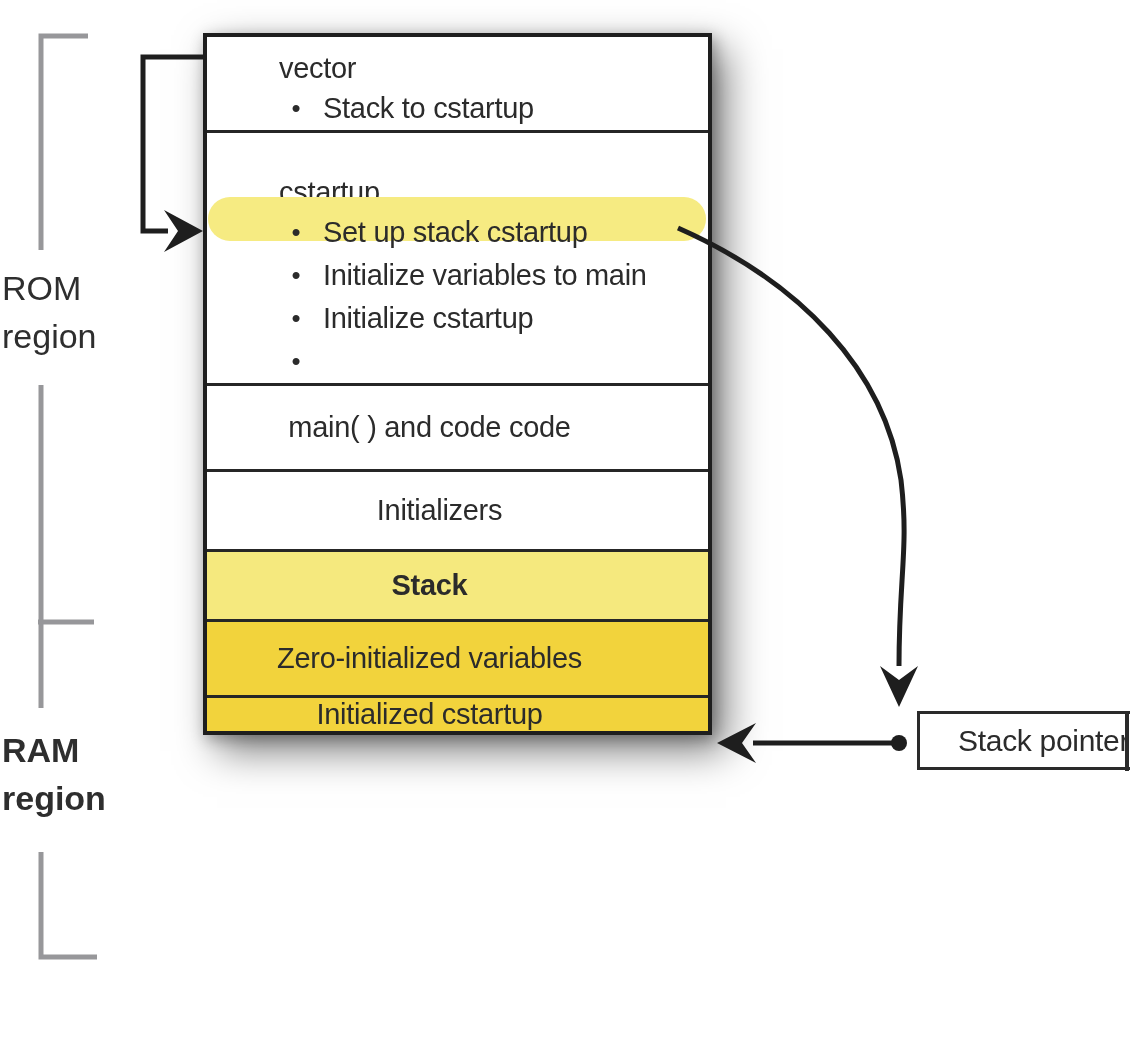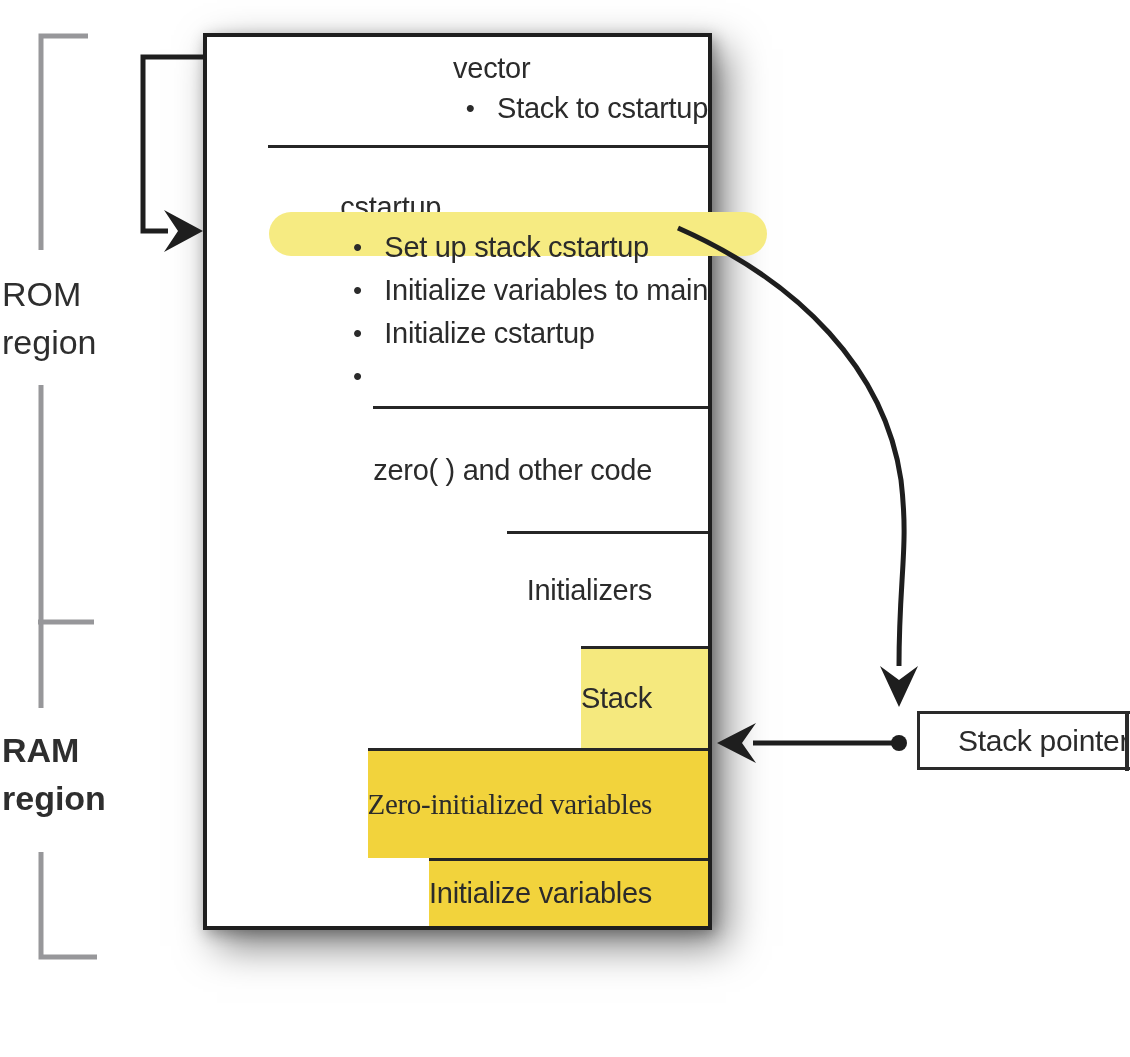--- a/index.html
+++ b/index.html
@@ -3,45 +3,45 @@
 <meta charset="utf-8">
 <style>
   html,body{margin:0;padding:0;background:#ffffff;}
   #stage{
     position:relative;width:1130px;height:1057px;background:#fff;overflow:hidden;
     font-family:"Liberation Sans","DejaVu Sans",sans-serif;color:#2b2b2b;
     -webkit-font-smoothing:antialiased;
   }
   
   #memory-box{
-    position:absolute;left:203px;top:33px;width:509px;height:897px;
+    position:absolute;left:203px;top:33px;width:509px;height:702px;
     box-sizing:border-box;border:4px solid #1e1e1e;background:#fff;
     box-shadow:14px 16px 38px rgba(0,0,0,0.50), 3px 4px 14px rgba(0,0,0,0.30);
-    display:flex;flex-direction:column;align-items:flex-end;
+    display:flex;flex-direction:column;
   }
   .section{box-sizing:border-box;position:relative;font-size:29px;letter-spacing:-0.3px;}
   .section + .section{border-top:3px solid #262626;}
   .sec-vector{height:108px;padding:12px 0 0 72px;}
   .sec-cstartup{height:261px;padding:40px 0 0 72px;}
   .sec-label{display:flex;align-items:center;justify-content:center;padding-right:56px;}
   .sec-main{height:125px;}
   .sec-initializers{height:115px;padding-left:20px;}
-  .sec-stack{height:102px;background:var(--stack-fill,#F5E97E);}
-  .sec-zero{height:110px;background:var(--ram-fill,#F2D33C);font-family:Liberation Serif, serif;}
+  .sec-stack{height:102px;background:var(--stack-fill,#F5E97E);font-weight:bold;}
+  .sec-zero{height:110px;background:var(--ram-fill,#F2D33C);}
   .sec-init{flex:1;background:var(--ram-fill,#F2D33C);}
   .sec-title{height:38px;line-height:38px;}
   .bullet-row{height:43px;line-height:43px;display:flex;align-items:center;position:relative;z-index:1;}
   .bullet-dot{width:22px;margin:0 16px 0 6px;text-align:center;font-size:26px;}
   .highlight-pill{
     position:absolute;left:1px;top:64px;width:498px;height:44px;border-radius:22px;
     background:var(--highlight,#F6EB82);z-index:0;
   }
   
   .region-label{position:absolute;left:2px;font-size:34px;line-height:48px;color:#2e2e2e;}
-  #rom-label{top:270px;}
+  #rom-label{top:264px;}
   #ram-label{top:726px;font-weight:bold;}
   
   #sp-box{
     position:absolute;left:917px;top:711px;width:241px;height:59px;
     box-sizing:border-box;border:3px solid #2a2a2a;background:#fff;
     display:flex;align-items:center;padding-left:38px;font-size:30px;letter-spacing:-0.3px;
   }
   
   #linework{position:absolute;left:0;top:0;width:1130px;height:1057px;pointer-events:none;z-index:5;}
 </style>
@@ -83,37 +83,37 @@
       <div class="bullet-row">
         <span class="bullet-dot">•</span>
         <span>Initialize cstartup</span>
       </div>
       <div class="bullet-row">
         <span class="bullet-dot">•</span>
       </div>
     </div>
 
     <div class="section sec-label sec-main">
-      <span>zero( ) and other code</span>
+      <span>main( ) and code code</span>
     </div>
 
     <div class="section sec-label sec-initializers">
       <span>Initializers</span>
     </div>
 
     <div class="section sec-label sec-stack">
       <span>Stack</span>
     </div>
 
     <div class="section sec-label sec-zero">
       <span>Zero-initialized variables</span>
     </div>
 
     <div class="section sec-label sec-init">
-      <span>Initialize variables</span>
+      <span>Initialized cstartup</span>
     </div>
 
   </div>
 
   <div id="sp-box">
     <span>Stack pointer</span>
   </div>
 
   <svg id="linework" width="1130" height="1057" viewBox="0 0 1130 1057" xmlns="http://www.w3.org/2000/svg">
 

